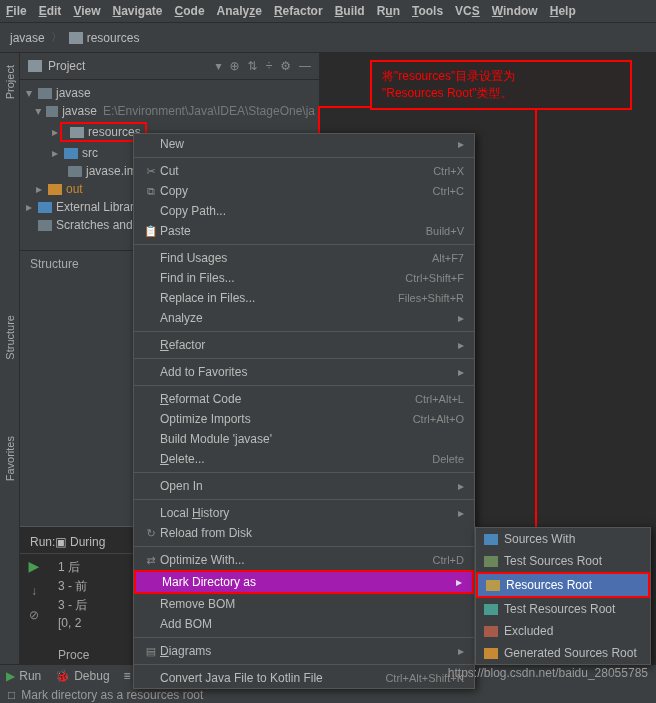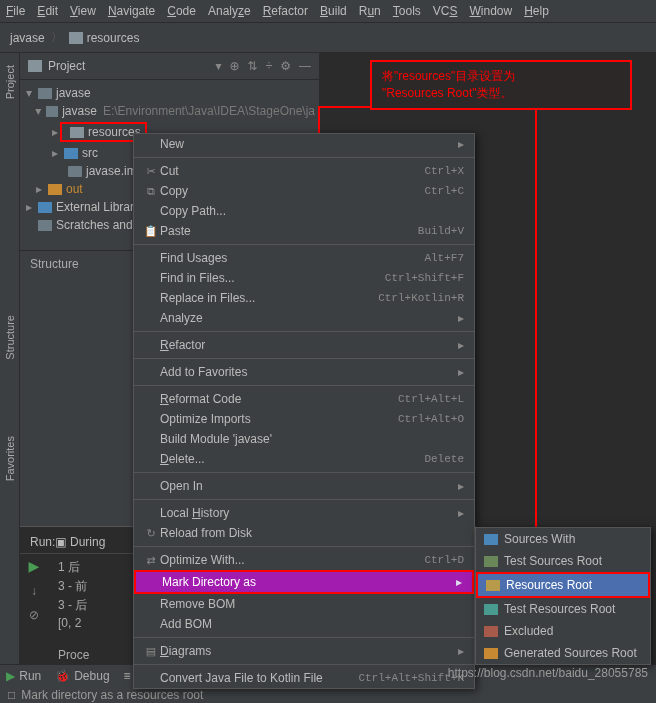--- a/index.html
+++ b/index.html
@@ -1,17 +1,17 @@
 <!DOCTYPE html>
 <html><head>
 <meta charset="utf-8">
 <style>
 * { margin: 0; padding: 0; box-sizing: border-box; font-family: "Segoe UI", Arial, sans-serif; font-size: 12px; }
 body { background: #3c3f41; color: #bbb; width: 656px; height: 703px; overflow: hidden; position: relative; }
-.menubar { display: flex; background: #3c3f41; padding: 4px 6px; border-bottom: 1px solid #2b2b2b; }
+.menubar { display: flex; background: #3c3f41; padding: 4px 6px; border-bottom: 1px solid #2b2b2b; font-weight: bold; }
 .menubar span { margin-right: 12px; cursor: default; }
 .menubar span u { text-decoration: underline; }
 .breadcrumb { display: flex; align-items: center; padding: 6px 10px; background: #3c3f41; border-bottom: 1px solid #2b2b2b; }
 .breadcrumb .folder-icon { width: 14px; height: 12px; background: #87939a; margin-right: 4px; display: inline-block; }
 .main { display: flex; height: calc(100% - 90px); }
 .left-tabs { width: 20px; background: #3c3f41; border-right: 1px solid #2b2b2b; display: flex; flex-direction: column; align-items: center; padding-top: 4px; }
 .left-tabs .vtab { writing-mode: vertical-rl; transform: rotate(180deg); padding: 8px 2px; color: #aaa; font-size: 11px; }
 .project-panel { width: 300px; background: #3c3f41; border-right: 1px solid #2b2b2b; overflow: hidden; }
 .project-header { display: flex; align-items: center; padding: 6px 8px; border-bottom: 1px solid #2b2b2b; }
 .project-header .icon { width: 14px; height: 12px; background: #87939a; margin-right: 6px; }
@@ -31,21 +31,21 @@
 .tree-item .path { color: #787878; margin-left: 6px; }
 .selected-box { border: 2px solid red; padding: 1px 4px; }
 .structure-section { margin-top: 12px; border-top: 1px solid #2b2b2b; padding: 6px 10px; color: #aaa; }
 .editor-area { flex: 1; background: #2b2b2b; padding: 20px 0 0 10px; color: #888; position: relative; }
 .annotation { position: absolute; top: 60px; left: 370px; border: 2px solid red; padding: 6px 10px; color: red; background: rgba(60,20,20,0.1); font-size: 14px; line-height: 1.4; width: 262px; }
 .context-menu { position: absolute; top: 133px; left: 133px; width: 342px; background: #3c3f41; border: 1px solid #555; box-shadow: 2px 2px 8px rgba(0,0,0,0.6); z-index: 10; }
 .context-menu .mi { display: flex; align-items: center; padding: 3px 10px 3px 8px; color: #bbb; cursor: default; }
 .context-menu .mi.sep { border-top: 1px solid #555; height: 1px; padding: 0; margin: 3px 0; }
 .context-menu .mi .icon-slot { width: 18px; text-align: center; color: #888; font-size: 11px; }
 .context-menu .mi .label { flex: 1; }
-.context-menu .mi .shortcut { color: #888; font-size: 11px; font-family: Liberation Mono, monospace; }
+.context-menu .mi .shortcut { color: #888; font-size: 11px; }
 .context-menu .mi .sub { color: #888; }
 .context-menu .mi.hl { background: #a21caf; color: #fff; }
 .context-menu .mi.hl .shortcut, .context-menu .mi.hl .icon-slot, .context-menu .mi.hl .sub { color: #dde; }
 .redbox { border: 2px solid red; }
 .submenu { position: absolute; top: 527px; left: 475px; width: 176px; background: #3c3f41; border: 1px solid #555; box-shadow: 2px 2px 8px rgba(0,0,0,0.6); z-index: 20; }
 .submenu .mi { display: flex; align-items: center; padding: 4px 8px; color: #bbb; }
 .submenu .mi .swatch { width: 14px; height: 11px; margin-right: 6px; display: inline-block; }
 .submenu .mi.hl { background: #4b6eaf; color: #fff; text-align: right; }
 .sw-blue { background: #4a86b8; }
 .sw-green { background: #6a8759; }
@@ -205,21 +205,21 @@
       <span class="shortcut">Alt+F7</span>
     </div>
   <div class="mi">
       <span class="icon-slot"></span>
       <span class="label">Find in Files...</span>
       <span class="shortcut">Ctrl+Shift+F</span>
     </div>
   <div class="mi">
       <span class="icon-slot"></span>
       <span class="label">Replace in Files...</span>
-      <span class="shortcut">Ctrl+Kotlin+R</span>
+      <span class="shortcut">Files+Shift+R</span>
     </div>
   <div class="mi">
       <span class="icon-slot"></span>
       <span class="label">Analyze</span>
       <span class="sub">▸</span>
     </div>
   <div class="mi sep"></div>
   <div class="mi">
       <span class="icon-slot"></span>
       <span class="label"><u>R</u>efactor</span>

